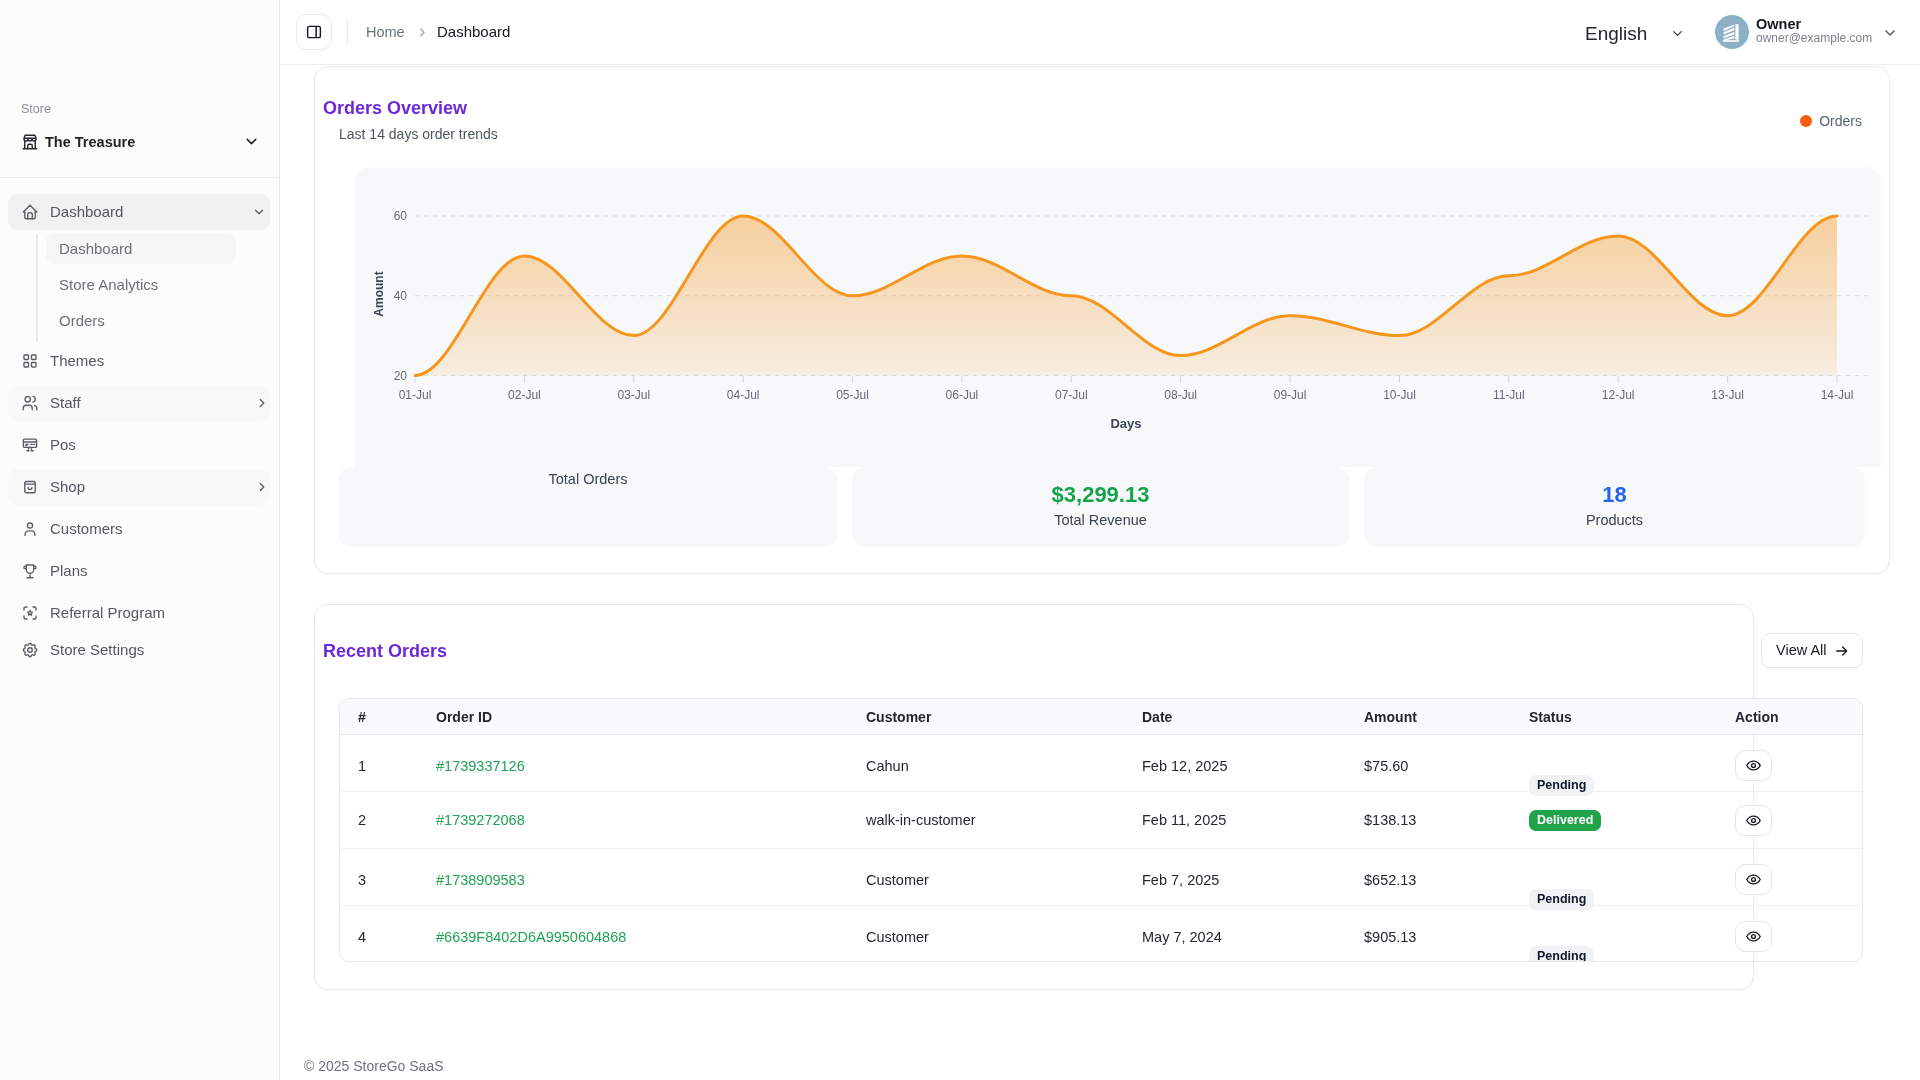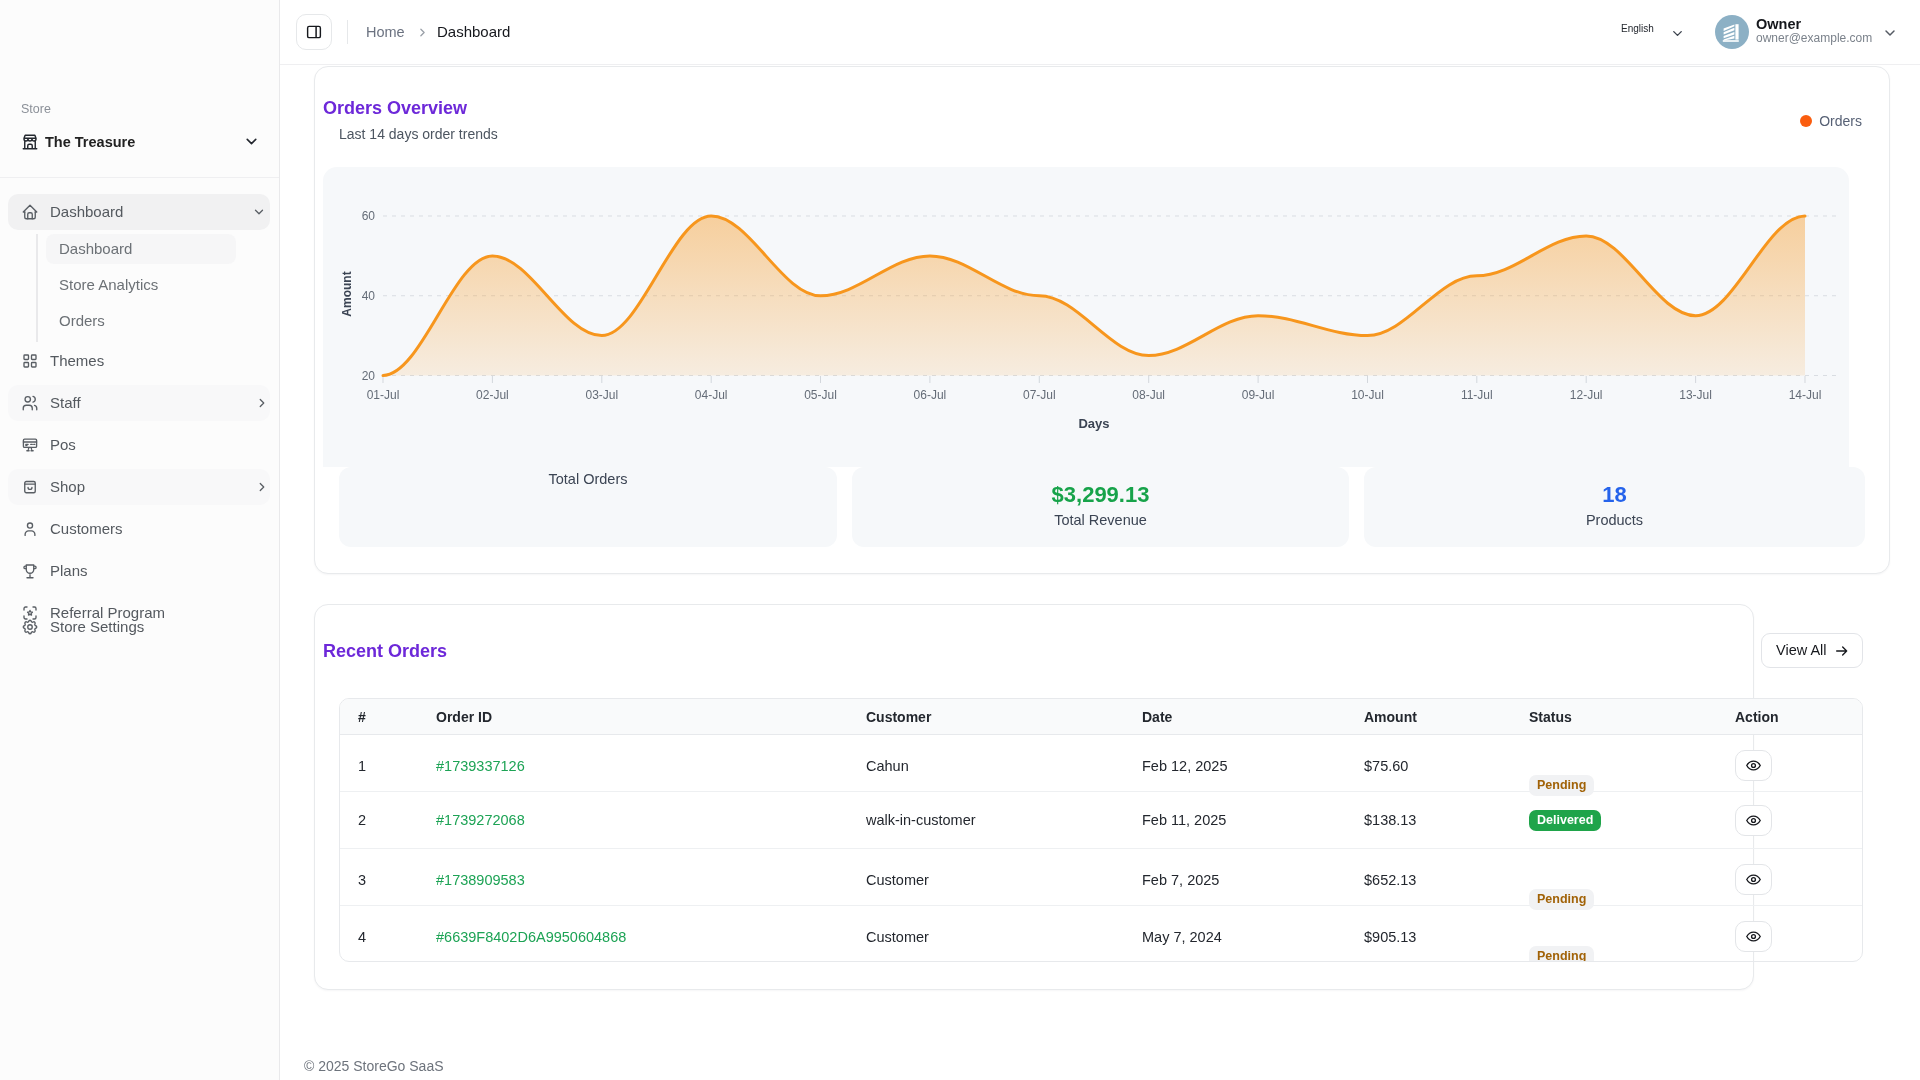--- a/index.html
+++ b/index.html
@@ -23,53 +23,53 @@
 .sub-line { position:absolute; left:36px; top:234px; width:2px; height:108px; background:#e9e9eb; }
 .sub-item { position:absolute; left:46px; width:190px; height:30px; border-radius:8px; }
 .sub-item .txt { position:absolute; left:13px; top:6px; font-size:15px; color:#6c7176; }
 
 #topbar { position:absolute; left:280px; top:0; width:1640px; height:65px; background:#fff; border-bottom:1px solid #efeff1; }
 #toggle-btn { position:absolute; left:16px; top:14px; width:36px; height:36px; border:1px solid #e6e8ea; border-radius:10px; background:#fff; }
 .tb-divider { position:absolute; left:67px; top:20px; width:1px; height:24px; background:#e6e8ea; }
 .bc-home { position:absolute; left:86px; top:24px; font-size:14.5px; color:#6b7280; }
 .bc-sep { position:absolute; left:135px; top:23px; color:#9aa0a8; }
 .bc-cur { position:absolute; left:157px; top:23px; font-size:15px; font-weight:500; color:#16181d; }
-.lang { position:absolute; left:1341px; top:23px; font-size:10px; color:#23272e; }
+.lang { position:absolute; left:1305px; top:23px; font-size:19px; color:#23272e; }
 .lang-chev { position:absolute; left:1390px; top:26px; }
 .avatar { position:absolute; left:1435px; top:15px; width:34px; height:34px; border-radius:50%; background:#8cb0c5; }
 .who-name { position:absolute; left:1476px; top:16px; font-size:14.5px; font-weight:bold; color:#15171c; }
 .who-mail { position:absolute; left:1476px; top:31px; font-size:12px; color:#7b828b;text-align:right; }
 .who-chev { position:absolute; left:1602px; top:25px; }
 
 .card { position:absolute; background:#fff; border:1px solid #e8eaec; border-radius:14px; box-shadow:0 1px 2px rgba(16,24,40,.04); }
 #card1 { left:314px; top:66px; width:1576px; height:508px; }
 #card2 { left:314px; top:604px; width:1440px; height:386px; }
 .c-title { position:absolute; left:8px; font-size:18px; font-weight:bold; color:#6d28d9; }
 .c-sub { position:absolute; left:24px; font-size:14px; color:#4c5560; }
 .legend { position:absolute; right:27px; top:45px; }
 .legend .dot { display:inline-block; width:12px; height:12px; border-radius:50%; background:#fa5d0f; vertical-align:-1px; }
 .legend .lt { font-size:14px; color:#576175; margin-left:7px; }
-#chart-panel { position:absolute; left:8px; top:100px; width:1526px; height:300px; background:#f6f8fa; border-radius:14px 14px 0 0; }
+#chart-panel { position:absolute; left:40px; top:100px; width:1526px; height:300px; background:#f6f8fa; border-radius:14px 14px 0 0; }
 .statbox { position:absolute; top:400px; height:80px; background:#f6f8fa; border-radius:12px; text-align:center; }
 .statbox .num { margin-top:15px; font-size:22px; font-weight:bold; color:#111827; }
 .statbox .lbl { margin-top:4px; font-size:14.5px; color:#3b4453; }
 
 #viewall { position:absolute; left:1446px; top:28px; width:102px; height:35px; border:1px solid #e2e4e8; border-radius:9px; background:#fff; }
 #viewall span { position:absolute; left:14px; top:8px; font-size:14.5px; font-weight:500; color:#16181d; }
 #viewall svg { position:absolute; right:12px; top:9px; }
 #otable { position:absolute; left:24px; top:93px; width:1524px; height:264px; border:1px solid #e7e9ec; border-radius:10px; overflow:hidden; }
 .trow { position:absolute; left:0; width:100%; display:grid; grid-template-columns:78px 430px 276px 222px 165px 206px auto; align-items:center; }
 .thead { top:0; height:36px; background:#f9fafb; font-size:14px; font-weight:bold; color:#23272e; border-bottom:1px solid #e7e9ec; }
 .tr1 { top:36px; } .tr2 { top:93px; } .tr3 { top:150px; } .tr4 { top:207px; }
 .tdata { height:57px; font-size:14.5px; color:#23272e; border-bottom:1px solid #eef0f2; }
 .tr4 { border-bottom:none; }
 .trow > div { padding-left:18px; }
 .oid { color:#1da355; }
 .badge { display:inline-block; height:21px; line-height:21px; padding:0 8px; border-radius:7px; font-size:12.5px; font-weight:bold; }
-.b-pending { background:#f1f2f4; color:#a16207;margin-top:40px; }
+.b-pending { background:#f1f2f4; color:#0f172a;margin-top:40px; }
 .b-deliv { background:#1fa44a; color:#fff; }
 .eye-btn { width:37px; height:31px; border:1px solid #e3e5e8; border-radius:10px; background:#fff; display:flex; align-items:center; justify-content:center; }
 #footer { position:absolute; left:304px; top:1058px; font-size:14px; color:#6d737c; }
 .axis-lbl { font-size:12px; fill:#646c77; }
 </style>
 </head>
 <body>
 
 <div id="sidebar">
   <div style="position:absolute;left:0;top:177px;width:279px;height:1px;background:#efeff1;"></div>
@@ -163,21 +163,21 @@
   <div class="nav-item" style="top:595px;">
     <svg class="ic" width="18" height="18" viewBox="0 0 24 24" fill="none" stroke="#595e64" stroke-width="1.8" stroke-linecap="round" stroke-linejoin="round">
         <path d="M4 8V6a2 2 0 0 1 2-2h2"></path>
         <path d="M16 4h2a2 2 0 0 1 2 2v2"></path>
         <path d="M20 16v2a2 2 0 0 1-2 2h-2"></path>
         <path d="M8 20H6a2 2 0 0 1-2-2v-2"></path>
         <path d="M12 8.6l1 2 2.2.3-1.6 1.6.4 2.2-2-1-2 1 .4-2.2-1.6-1.6 2.2-.3z"></path>
       </svg>
     <div class="txt">Referral Program</div>
   </div>
-  <div class="nav-item" style="top:609px;text-decoration:underline;">
+  <div class="nav-item" style="top:632px;text-decoration:underline;">
     <svg class="ic" width="18" height="18" viewBox="0 0 24 24" fill="none" stroke="#595e64" stroke-width="1.8" stroke-linecap="round" stroke-linejoin="round">
         <path d="M10.325 4.317c.426-1.756 2.924-1.756 3.35 0a1.724 1.724 0 0 0 2.573 1.066c1.543-.94 3.31.826 2.37 2.37a1.724 1.724 0 0 0 1.065 2.572c1.756.426 1.756 2.924 0 3.35a1.724 1.724 0 0 0-1.066 2.573c.94 1.543-.826 3.31-2.37 2.37a1.724 1.724 0 0 0-2.572 1.065c-.426 1.756-2.924 1.756-3.35 0a1.724 1.724 0 0 0-2.573-1.066c-1.543.94-3.31-.826-2.37-2.37a1.724 1.724 0 0 0-1.065-2.572c-1.756-.426-1.756-2.924 0-3.35a1.724 1.724 0 0 0 1.066-2.573c-.94-1.543.826-3.31 2.37-2.37c1 .608 2.296.07 2.572-1.065z"></path>
         <circle cx="12" cy="12" r="3"></circle>
       </svg>
     <div class="txt">Store Settings</div>
   </div>
 </div>
 
 <div id="topbar">
   <div id="toggle-btn">

